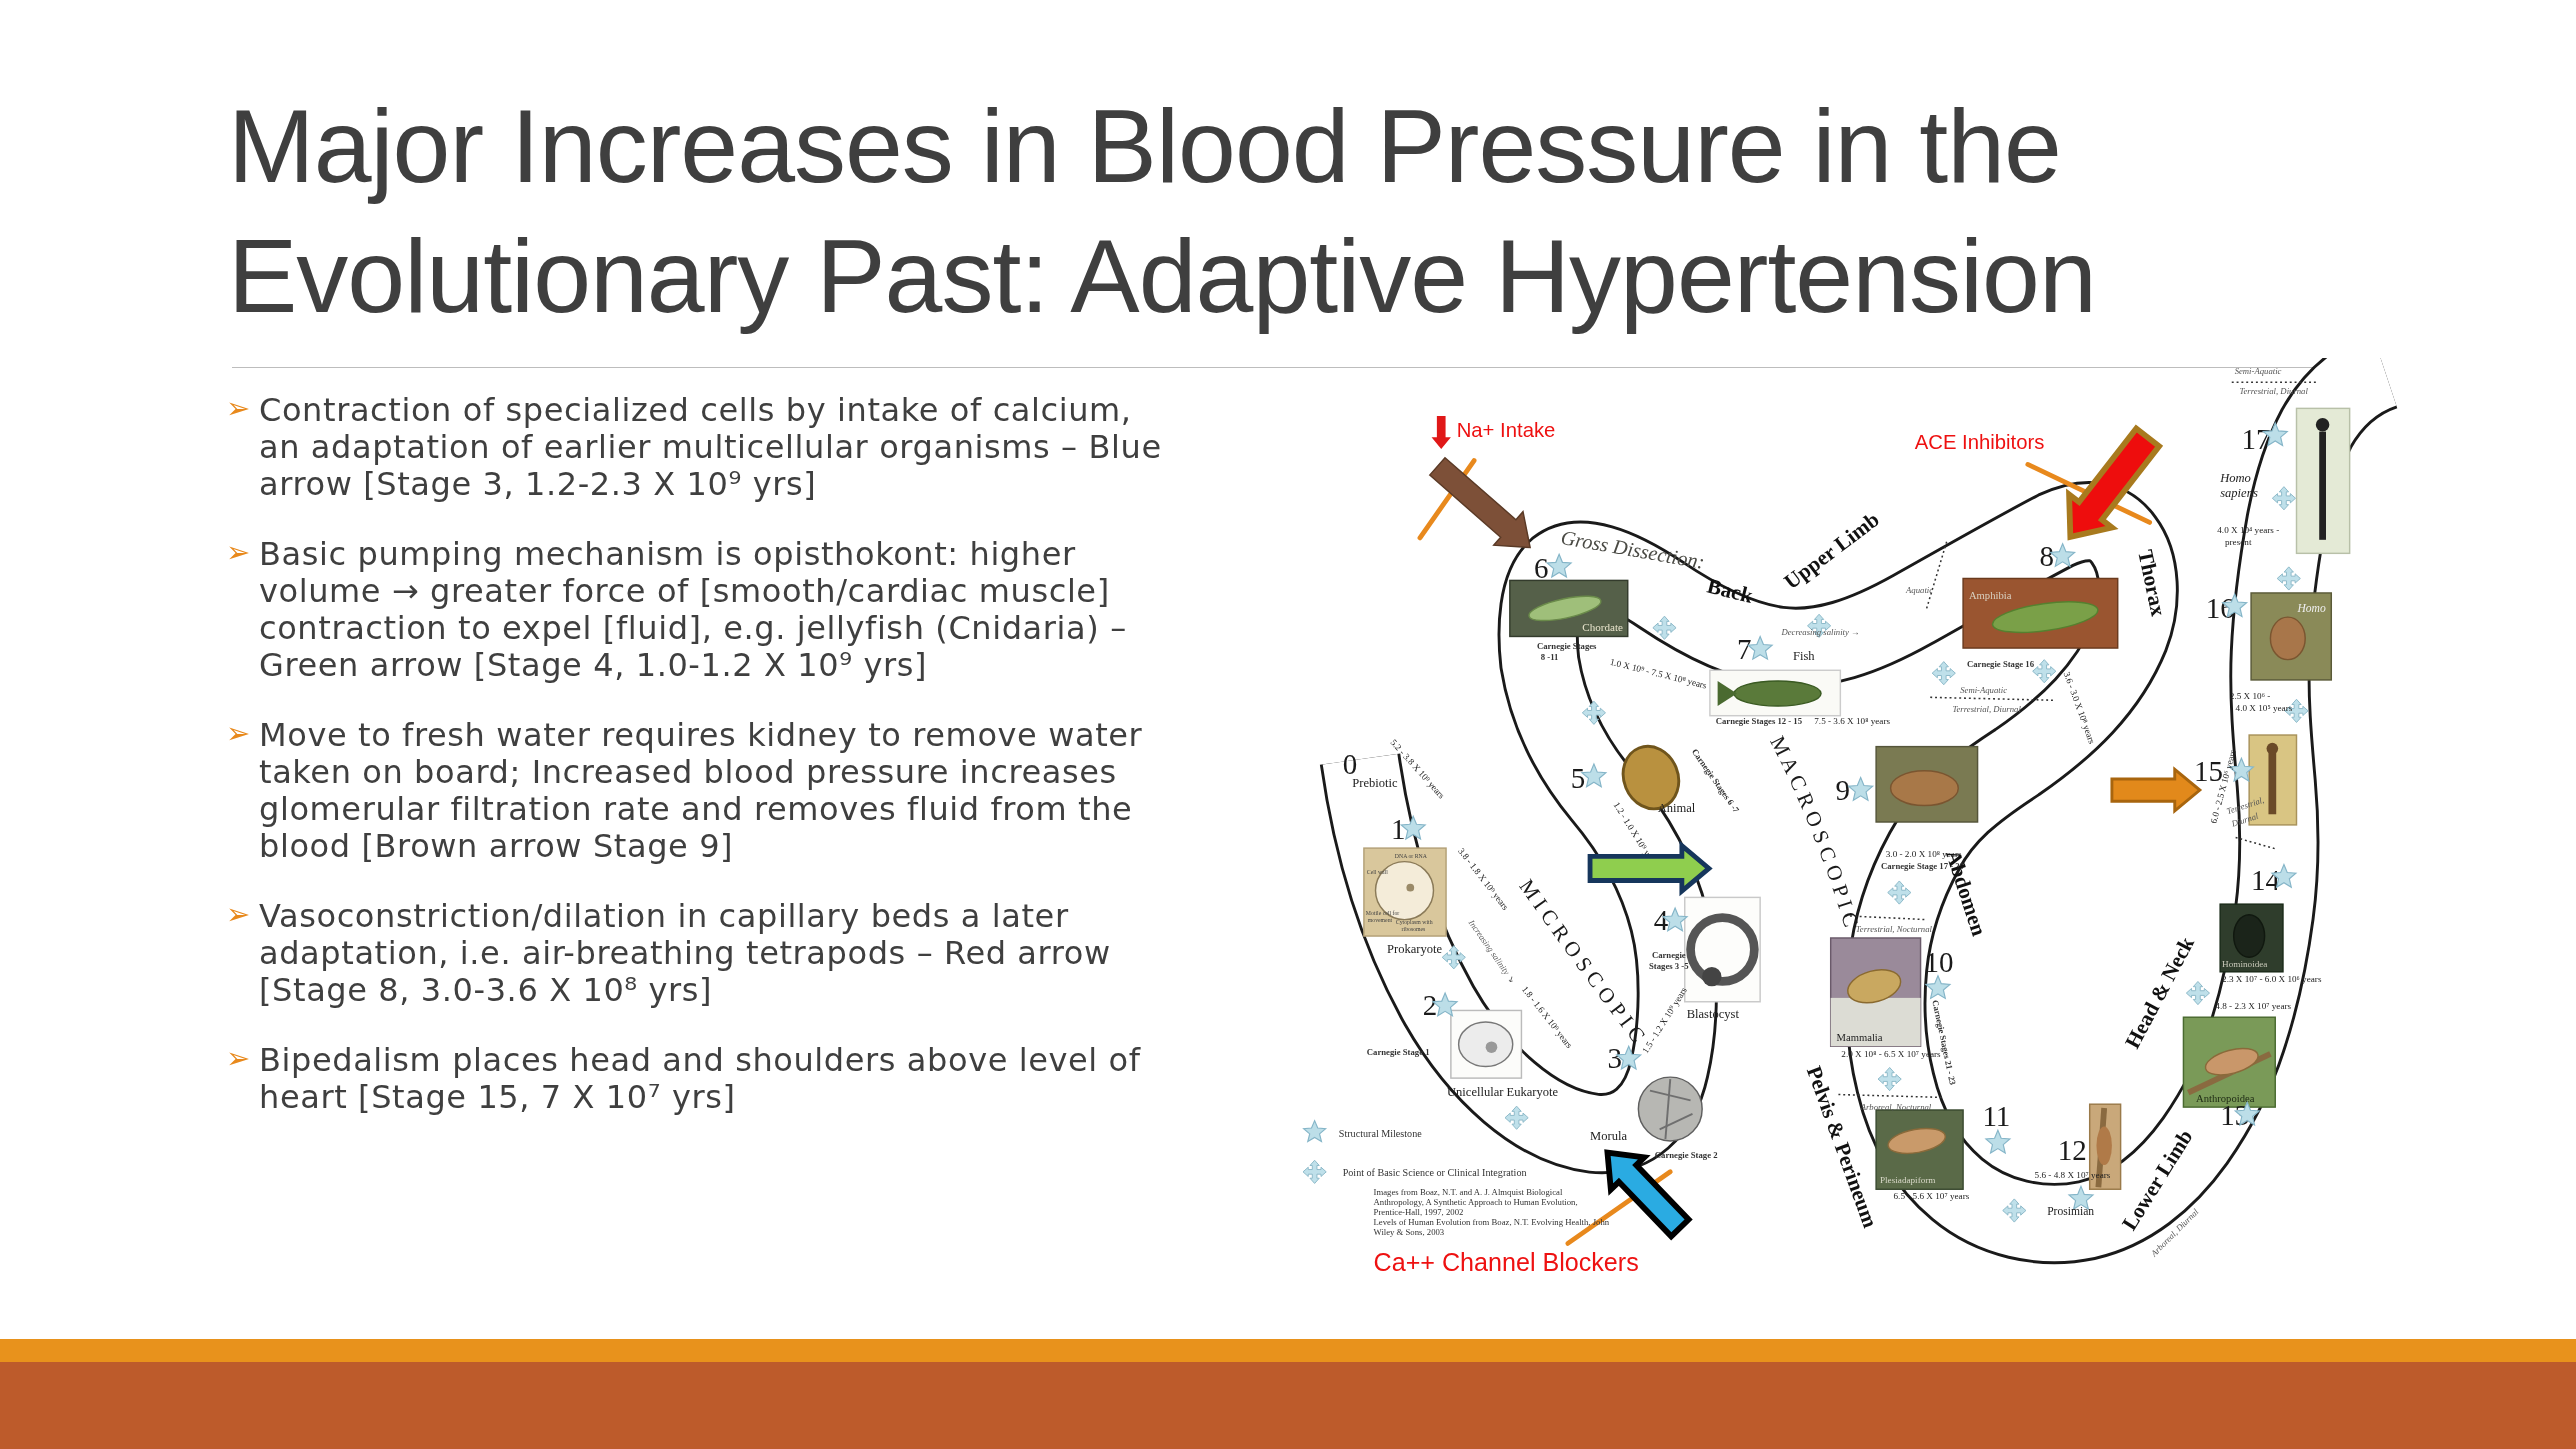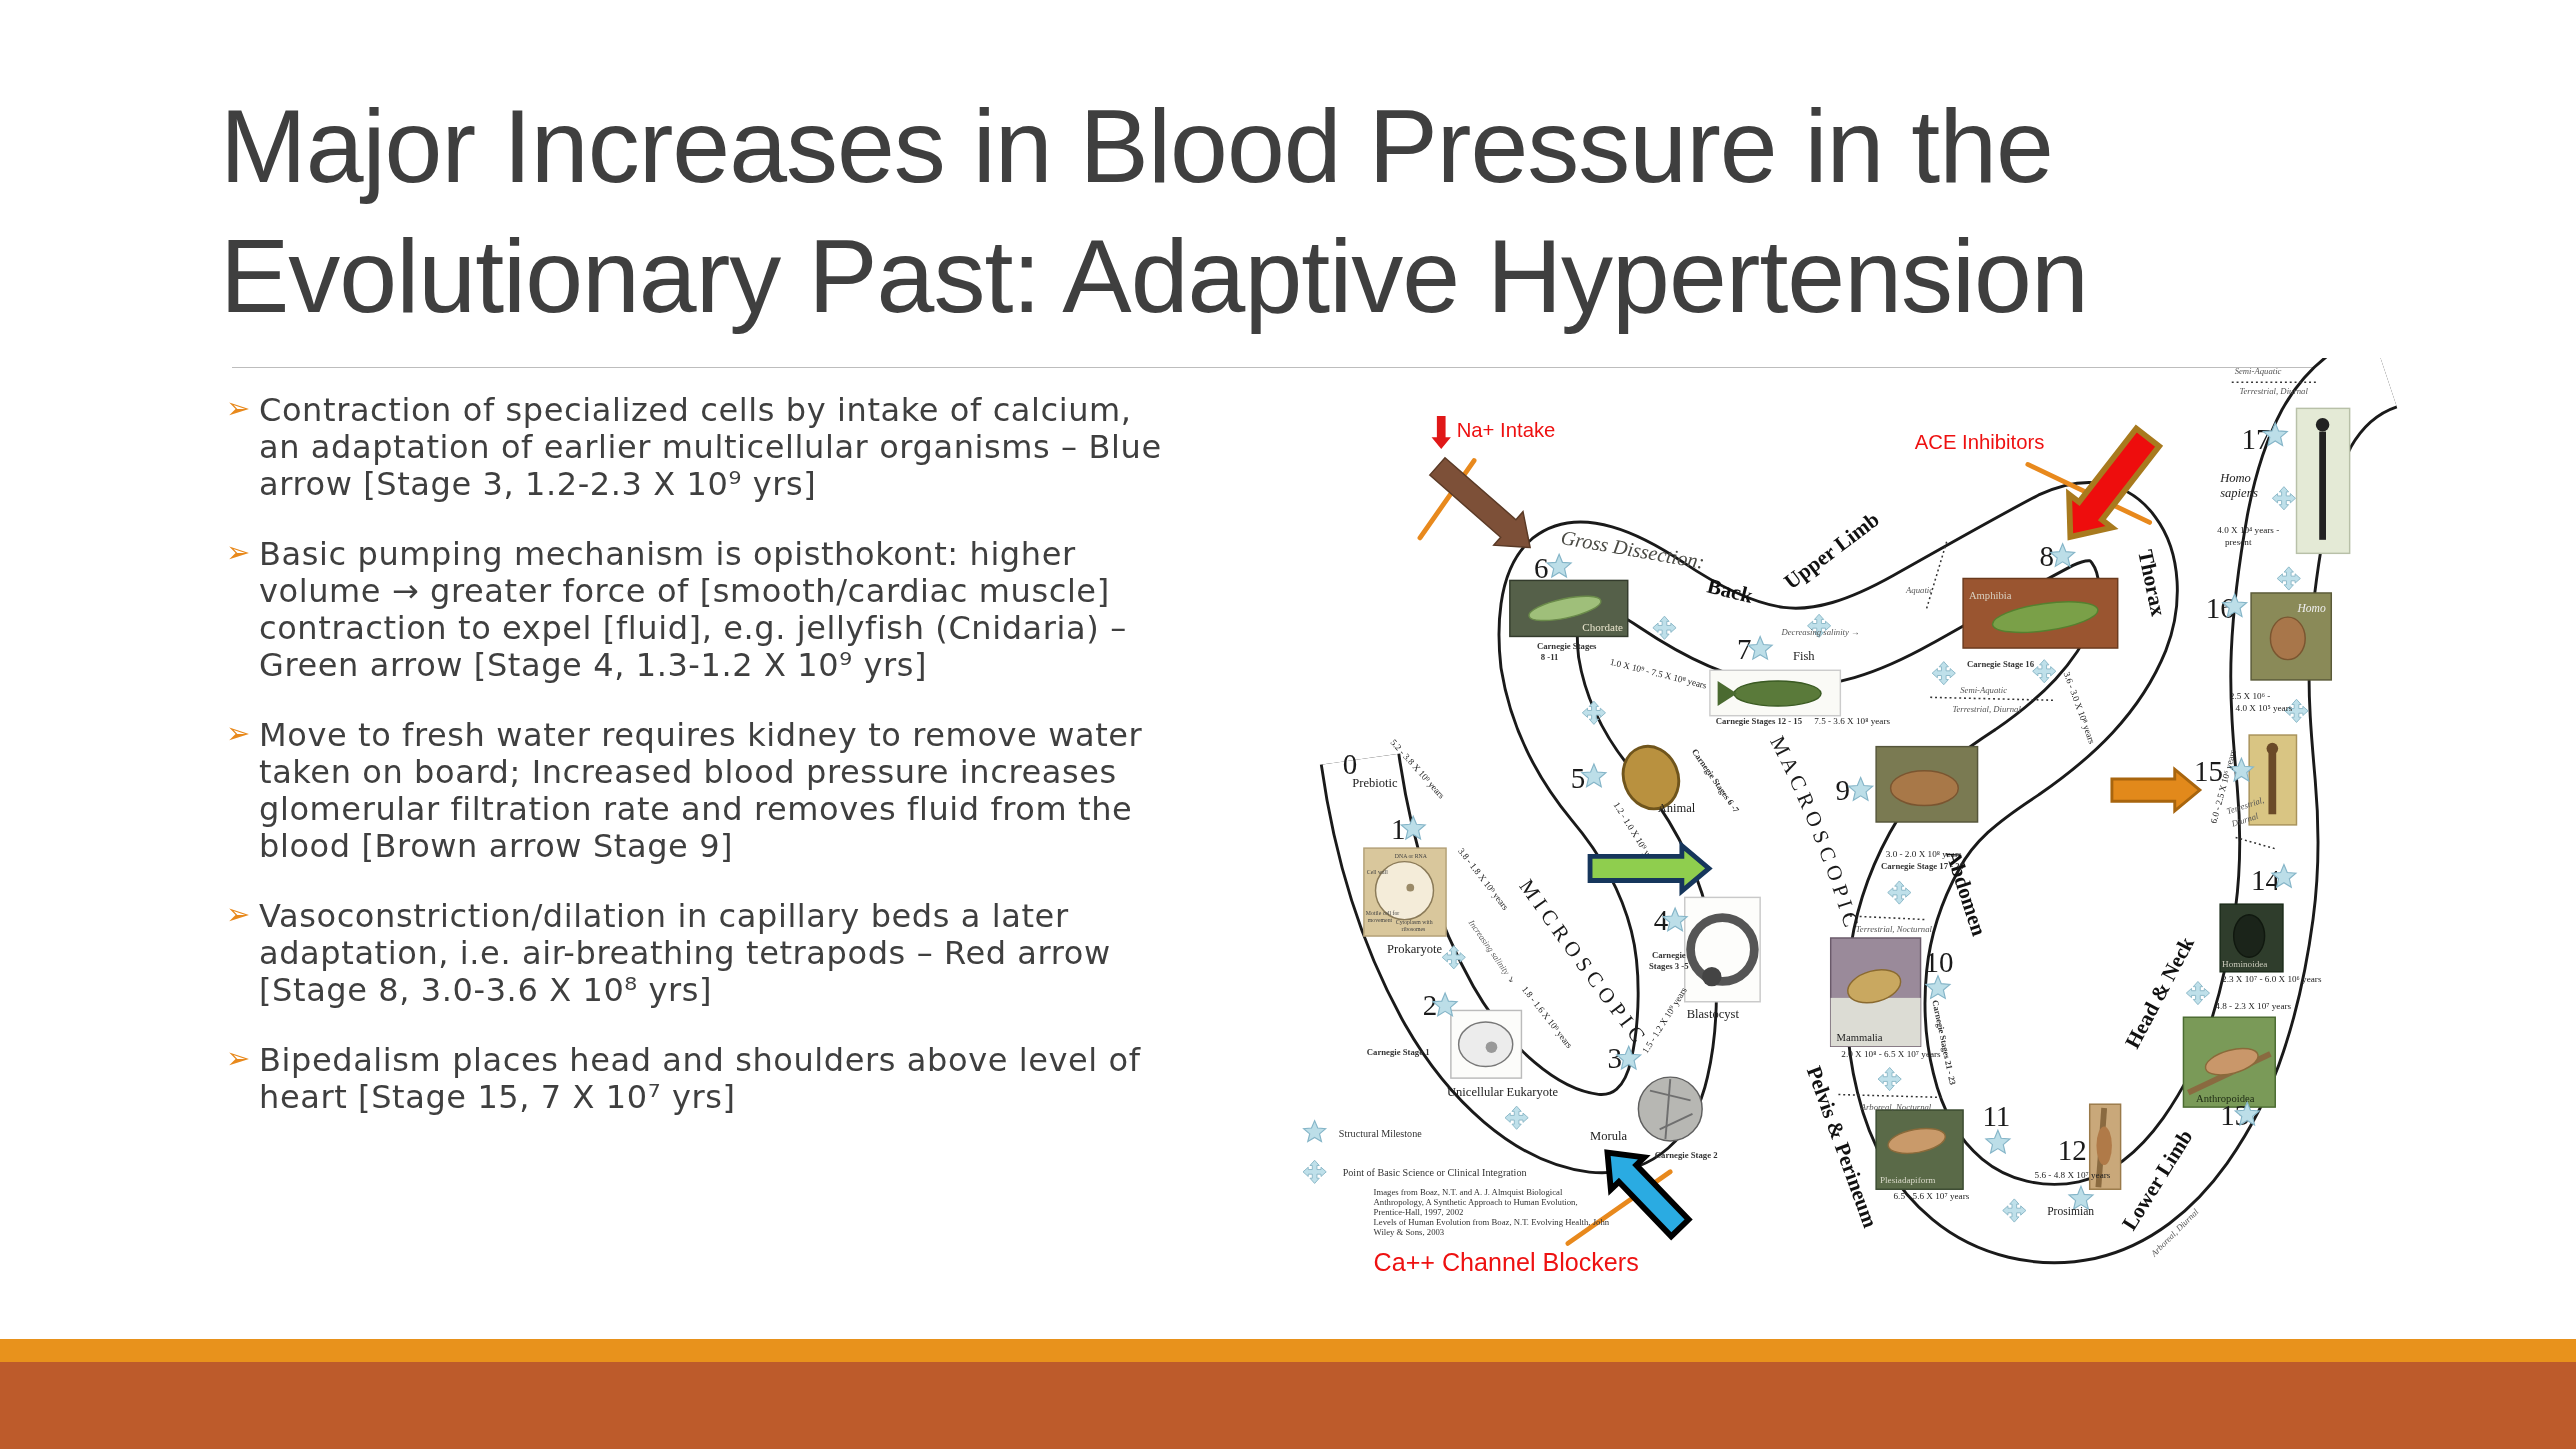--- a/index.html
+++ b/index.html
@@ -1,18 +1,18 @@
 <!DOCTYPE html>
 <html><head>
 <meta charset="utf-8">
 <style>
   html,body{margin:0;padding:0;background:#888;}
   .slide{position:relative;width:2576px;height:1449px;background:#ffffff;overflow:hidden;
          font-family:"Liberation Sans",sans-serif;}
-  .title{position:absolute;left:220px;top:81px;width:2184px;
+  .title{position:absolute;left:228px;top:81px;width:2184px;
          font-size:104px;line-height:130px;font-weight:300;letter-spacing:-1px;
          color:#3f3f3f;}
   .divider{position:absolute;left:232px;top:367px;width:2126px;height:0;
            border-top:1.9px solid #bdbdbd;}
   .bullets{position:absolute;left:230px;top:392px;width:952px;margin:0;padding:0;
            list-style:none;font-size:32px;line-height:37px;letter-spacing:0.6px;
            color:#3f3f3f;font-family:"DejaVu Sans","Liberation Sans",sans-serif;}
   .bullets li{position:relative;margin:0 0 33px 0;padding-left:29px;}
   .bullets .marker{position:absolute;left:-3.9px;top:-1.9px;color:#e8891c;font-size:29px;}
   .diagram-svg{position:absolute;left:1275px;top:358px;width:1295px;height:986px;}
@@ -21,21 +21,21 @@
   text{user-select:none;}
 </style>
 </head>
 <body>
 
 <div class="slide">
   <div class="title">Major Increases in Blood Pressure in the Evolutionary Past: Adaptive Hypertension</div>
   <div class="divider"></div>
   <ul class="bullets" id="bullets">
       <li><span class="marker">➢</span><span>Contraction of specialized cells by intake of calcium, an adaptation of earlier multicellular organisms – Blue arrow [Stage 3, 1.2-2.3 X 10⁹ yrs]</span></li>
-      <li><span class="marker">➢</span><span>Basic pumping mechanism is opisthokont: higher volume → greater force of [smooth/cardiac muscle] contraction to expel [fluid], e.g. jellyfish (Cnidaria) – Green arrow [Stage 4, 1.3-1.2 X 10⁹ yrs]</span></li>
+      <li><span class="marker">➢</span><span>Basic pumping mechanism is opisthokont: higher volume → greater force of [smooth/cardiac muscle] contraction to expel [fluid], e.g. jellyfish (Cnidaria) – Green arrow [Stage 4, 1.0-1.2 X 10⁹ yrs]</span></li>
       <li><span class="marker">➢</span><span>Move to fresh water requires kidney to remove water taken on board; Increased blood pressure increases glomerular filtration rate and removes fluid from the blood [Brown arrow Stage 9]</span></li>
       <li><span class="marker">➢</span><span>Vasoconstriction/dilation in capillary beds a later adaptation, i.e. air-breathing tetrapods – Red arrow [Stage 8, 3.0-3.6 X 10⁸ yrs]</span></li>
       <li><span class="marker">➢</span><span>Bipedalism places head and shoulders above level of heart [Stage 15, 7 X 10⁷ yrs]</span></li>
     </ul>
 
   <svg class="diagram-svg" id="diagram" viewBox="0 -20 1340 1020">
     <g id="road">
       <path d="M 88 395
         C 100 480, 125 570, 170 650
         C 210 720, 270 775, 330 782

